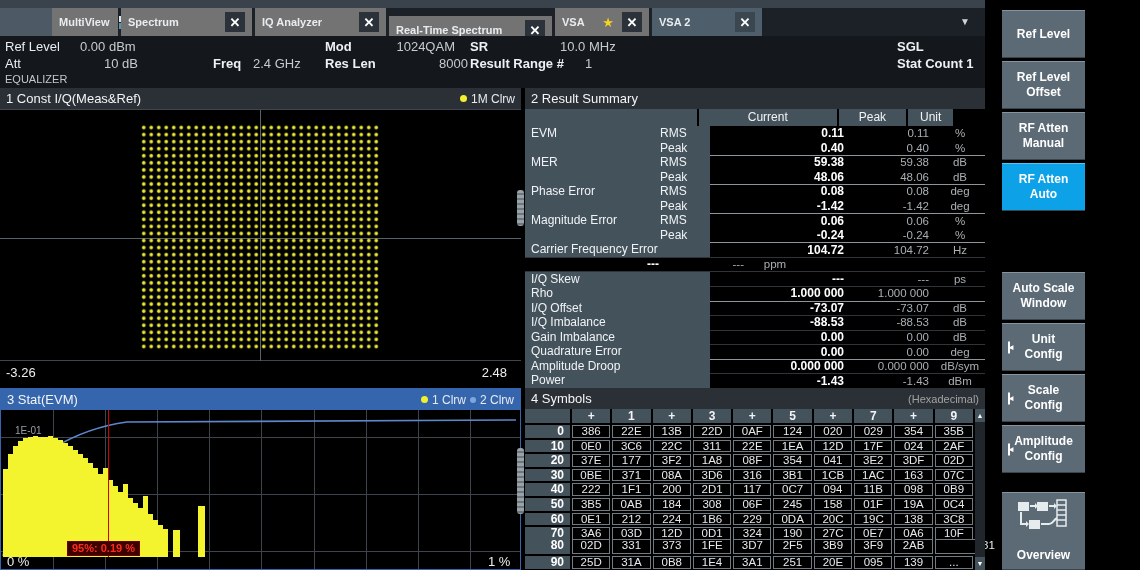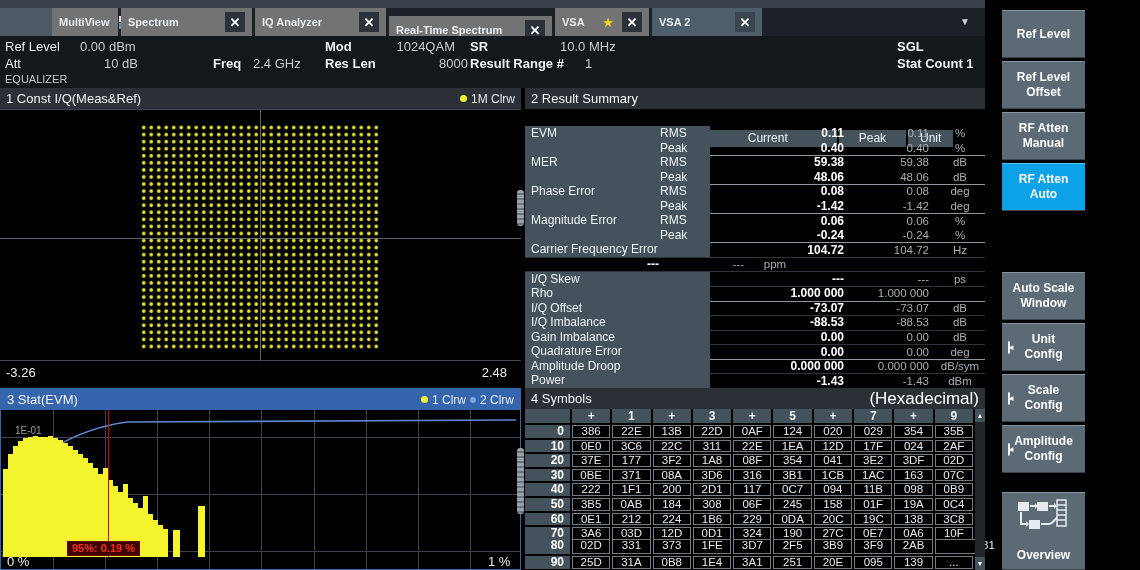--- a/index.html
+++ b/index.html
@@ -55,35 +55,35 @@
   #redline{left:107px;top:0;width:1px;height:147px;background:#d40000;}
   #redlabel{left:66px;top:131px;background:#3d0000;border:1px solid #6e0000;color:#ff2d18;
             font-size:11px;font-weight:bold;padding:0 4px;line-height:13px;}
   #ylab{left:14px;top:15px;font-size:10px;color:#969da3;}
   #xmin{left:6px;top:144px;font-size:13px;color:#eceeef;}
   #xmax{left:487px;top:144px;font-size:13px;color:#eceeef;}
 
   
   #p2head{left:525px;top:88px;width:460px;align-items:center;}
   #rs{left:525px;top:109px;width:460px;height:279px;background:#000;}
-  #rshead{position:absolute;left:0;top:0;width:428px;height:17px;display:flex;margin-top:21px;}
+  #rshead{position:absolute;left:0;top:0;width:428px;height:17px;display:flex;}
   #rshead .hc{background:#44525c;color:#f2f4f6;font-size:12px;text-align:center;line-height:17px;border-left:2px solid #000;box-sizing:border-box;}
   .rs-row{position:absolute;left:0;width:460px;height:14.55px;display:flex;font-size:12px;align-items:center;}
   .rs-lab{width:185px;height:100%;background:#44525c;position:relative;flex:none;}
   .rs-lab .l1{position:absolute;left:6px;top:0;line-height:14.5px;color:#f0f3f5;white-space:nowrap;}
   .rs-lab .l2{position:absolute;left:135px;top:0;line-height:14.5px;color:#f0f3f5;}
   .rs-cur{width:150px;flex:none;text-align:right;padding-right:16px;box-sizing:border-box;font-weight:bold;color:#fff;}
   .rs-pk{width:75px;flex:none;text-align:right;padding-right:6px;box-sizing:border-box;color:#a9afb3;font-size:11.5px;}
   .rs-un{width:50px;flex:none;text-align:center;color:#a9afb3;font-size:11.5px;}
   .sep-strong{border-bottom:1px solid #8d969c;}
   .sep-faint{border-bottom:1px solid #2e343a;}
 
   
   #p4head{left:525px;top:388px;width:460px;}
-  #hexnote{margin-left:auto;font-size:17px;color:#ffffff;}
+  #hexnote{margin-left:auto;font-size:11px;color:#a3a3a3;}
   #hex{left:525px;top:409px;width:448px;height:161px;background:#000;}
   .hx-row{position:absolute;display:flex;gap:2px;left:0;}
   .hx-lab{width:45px;flex:none;background:#44525c;color:#fff;font-weight:bold;font-size:12px;
           text-align:right;padding-right:6px;box-sizing:border-box;}
   .hx-h{width:38.3px;flex:none;background:#44525c;color:#f2f4f6;font-weight:bold;font-size:12px;text-align:center;}
   .hx-c{width:38.3px;flex:none;background:#000;border:1px solid #737b82;box-sizing:border-box;
         color:#e7eaec;font-size:11.5px;text-align:center;}
   #hexsb{left:975px;top:409px;width:10px;height:161px;background:#20262b;}
   .sbarrow{position:absolute;left:0;width:10px;height:13px;background:#44525c;color:#fff;font-size:7px;
            text-align:center;line-height:13px;cursor:pointer;}

